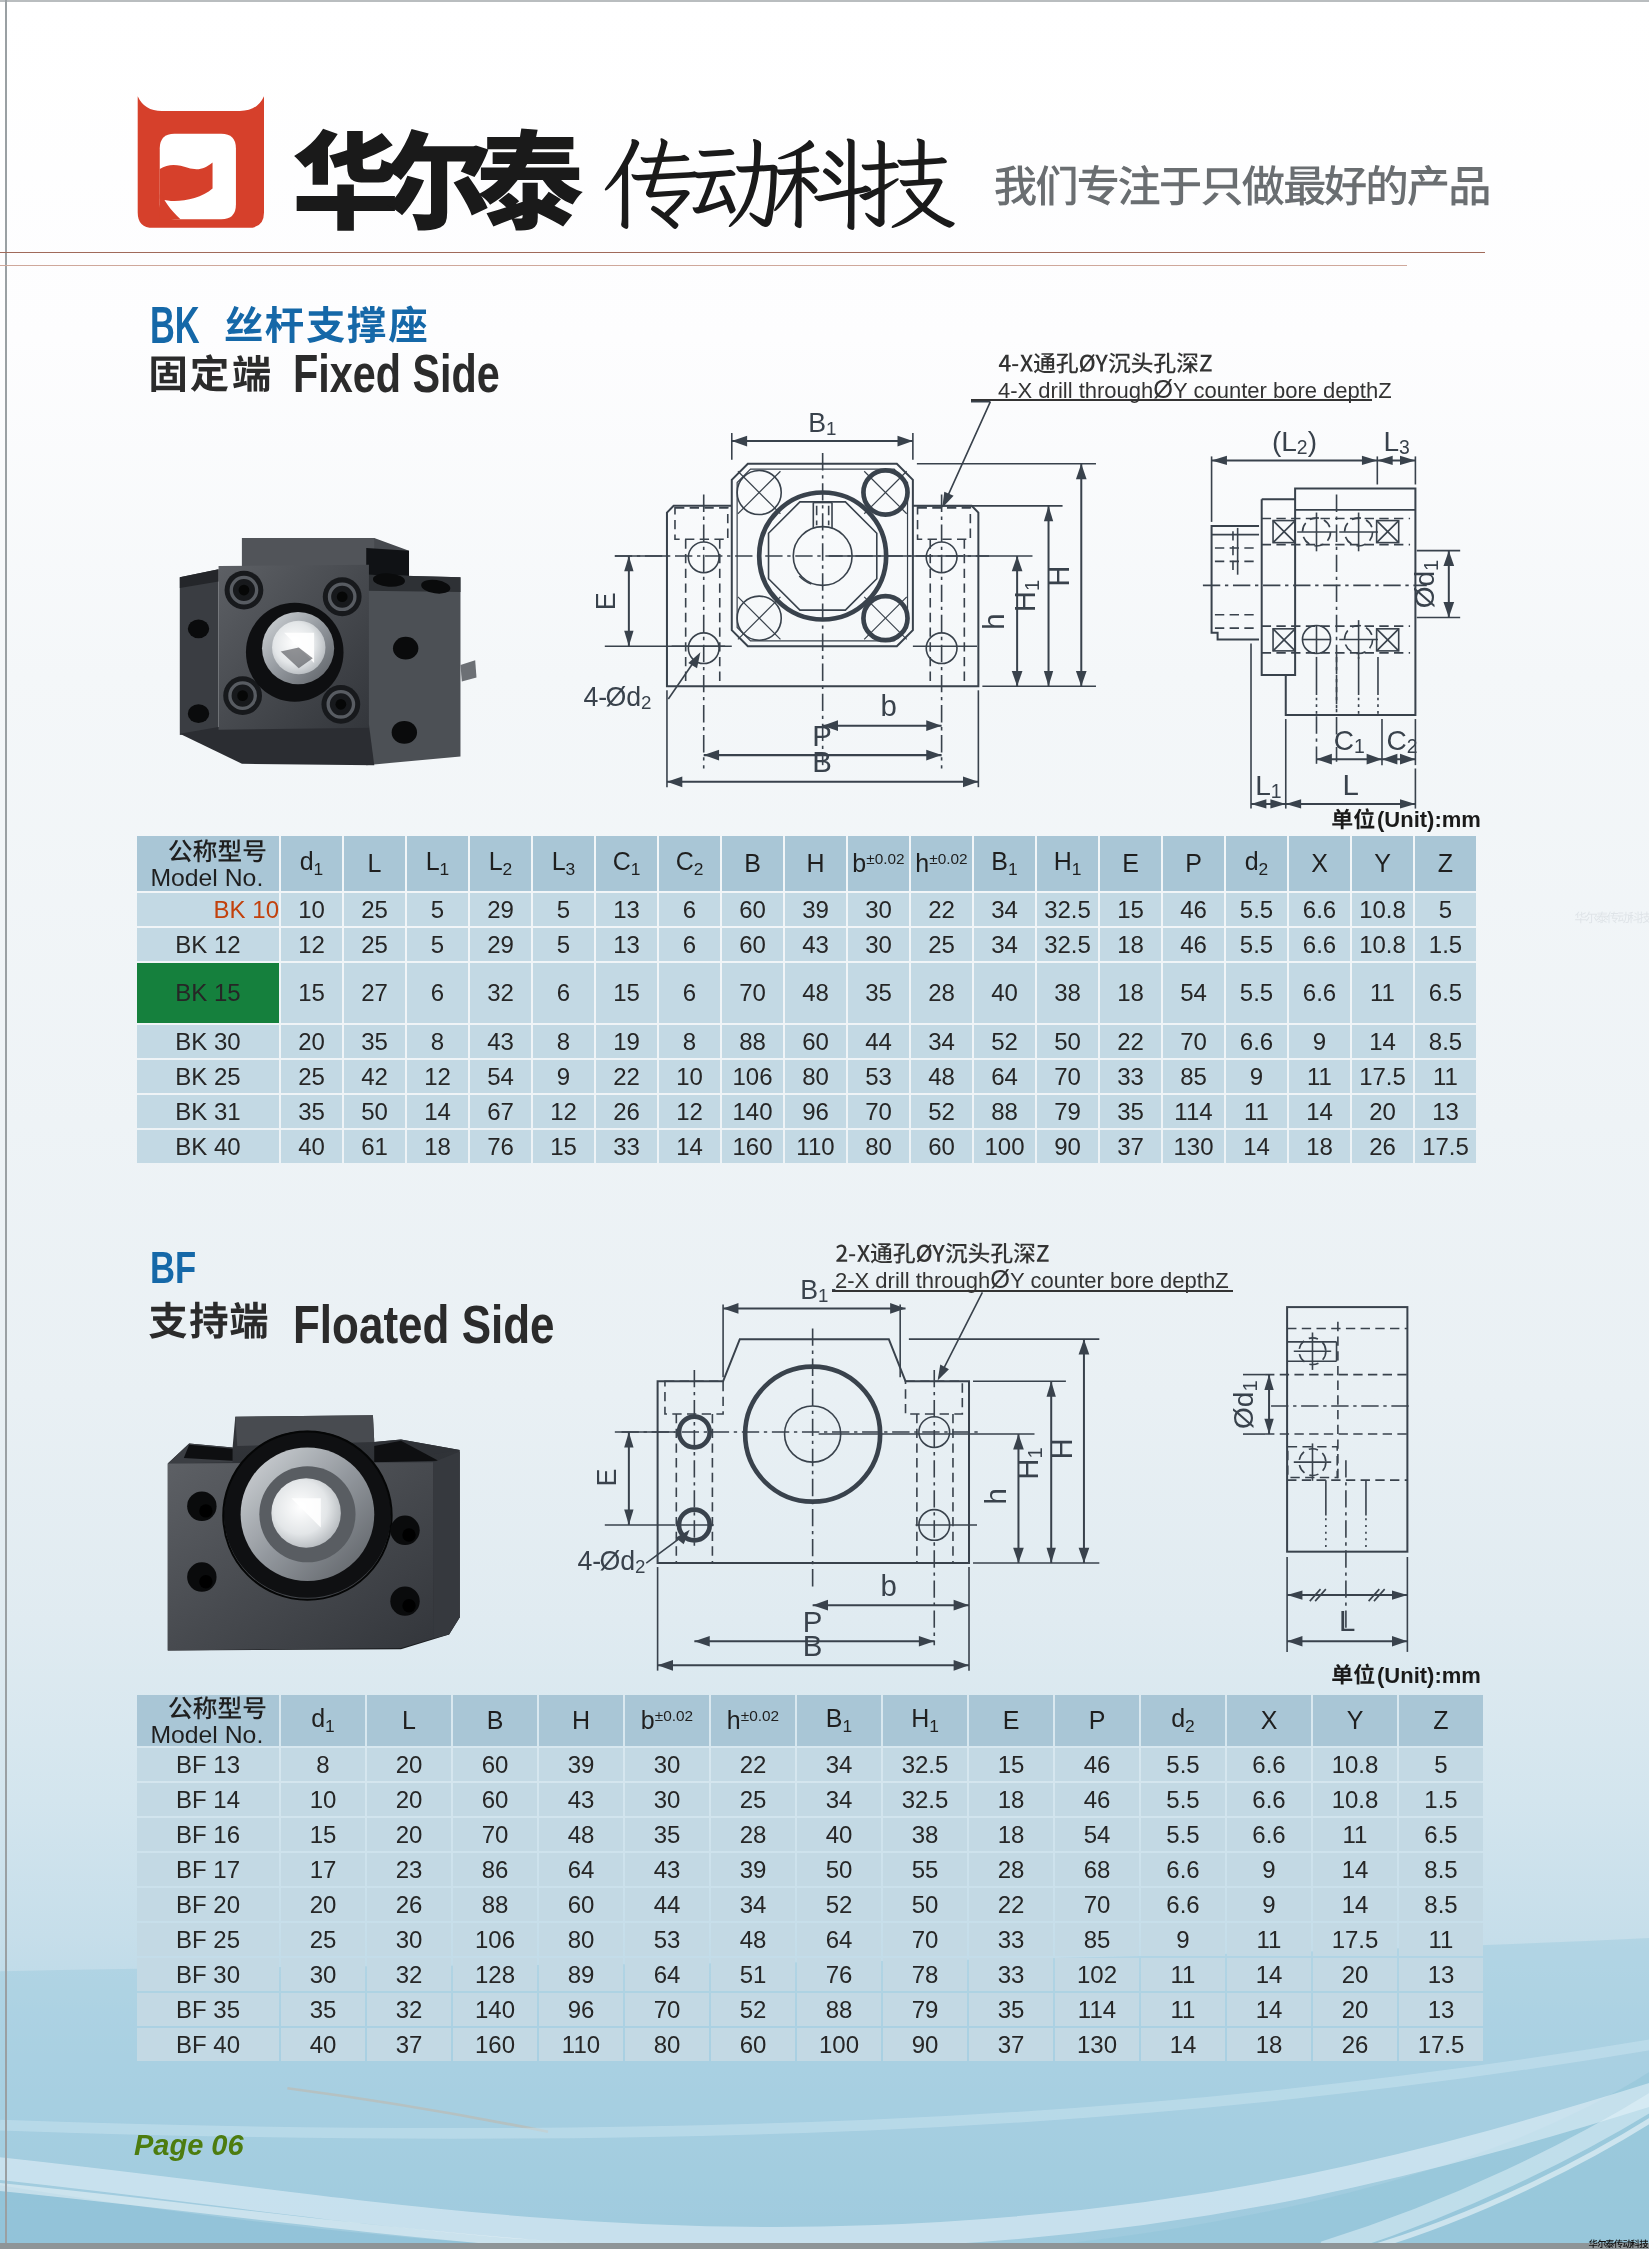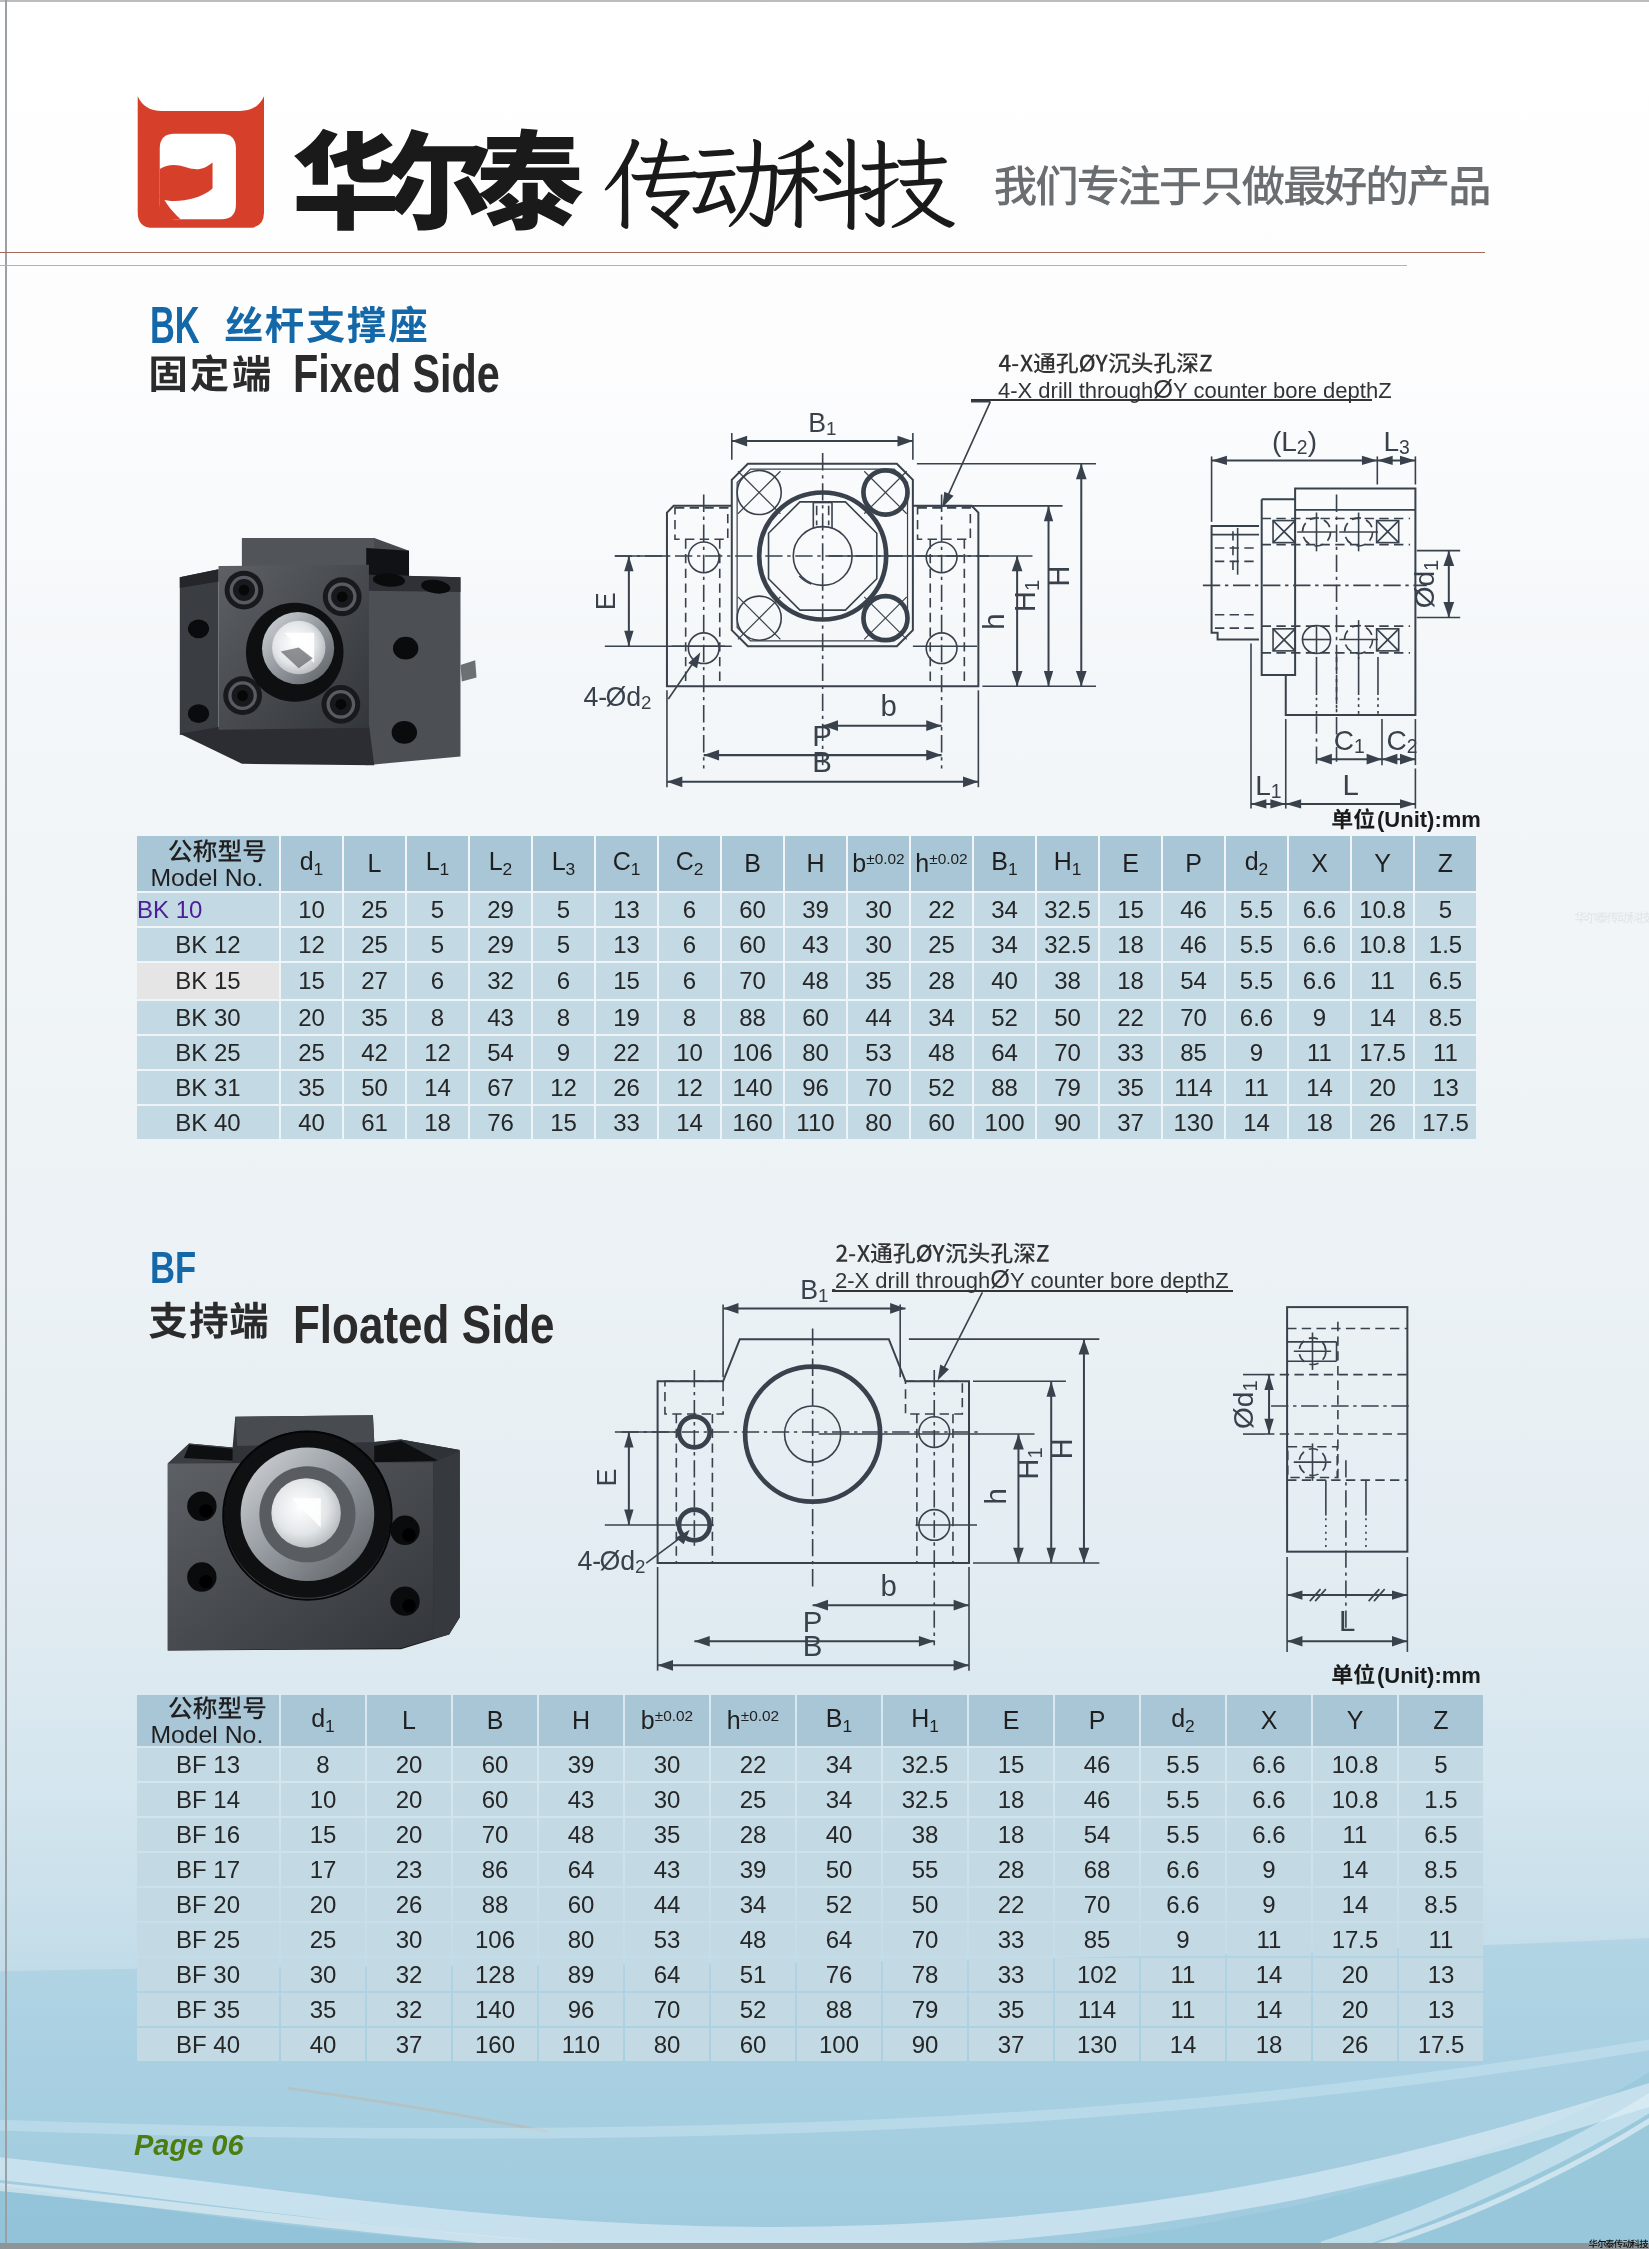--- a/index.html
+++ b/index.html
@@ -94,21 +94,21 @@
         <td style="background:#a9c6d6;text-align:center;vertical-align:middle;padding:0;font-size:25px;color:#1f1f1f">B<sub style="font-size:17.4px">1</sub></td>
         <td style="background:#a9c6d6;text-align:center;vertical-align:middle;padding:0;font-size:25px;color:#1f1f1f">H<sub style="font-size:17.4px">1</sub></td>
         <td style="background:#a9c6d6;text-align:center;vertical-align:middle;padding:0;font-size:25px;color:#1f1f1f">E</td>
         <td style="background:#a9c6d6;text-align:center;vertical-align:middle;padding:0;font-size:25px;color:#1f1f1f">P</td>
         <td style="background:#a9c6d6;text-align:center;vertical-align:middle;padding:0;font-size:25px;color:#1f1f1f">d<sub style="font-size:17.4px">2</sub></td>
         <td style="background:#a9c6d6;text-align:center;vertical-align:middle;padding:0;font-size:25px;color:#1f1f1f">X</td>
         <td style="background:#a9c6d6;text-align:center;vertical-align:middle;padding:0;font-size:25px;color:#1f1f1f">Y</td>
         <td style="background:#a9c6d6;text-align:center;vertical-align:middle;padding:0;font-size:25px;color:#1f1f1f">Z</td>
       </tr>
       <tr style="height:33px">
-        <td style="background:#c3d9e4;text-align:left;vertical-align:middle;padding:0;font-size:24px;color:#4c1d95">BK 10</td>
+        <td style="background:#c3d9e4;text-align:right;vertical-align:middle;padding:0;font-size:24px;color:#c2410c">BK 10</td>
         <td style="background:#c3d9e4;text-align:center;vertical-align:middle;padding:0;font-size:24px;color:#262626">10</td>
         <td style="background:#c3d9e4;text-align:center;vertical-align:middle;padding:0;font-size:24px;color:#262626">25</td>
         <td style="background:#c3d9e4;text-align:center;vertical-align:middle;padding:0;font-size:24px;color:#262626">5</td>
         <td style="background:#c3d9e4;text-align:center;vertical-align:middle;padding:0;font-size:24px;color:#262626">29</td>
         <td style="background:#c3d9e4;text-align:center;vertical-align:middle;padding:0;font-size:24px;color:#262626">5</td>
         <td style="background:#c3d9e4;text-align:center;vertical-align:middle;padding:0;font-size:24px;color:#262626">13</td>
         <td style="background:#c3d9e4;text-align:center;vertical-align:middle;padding:0;font-size:24px;color:#262626">6</td>
         <td style="background:#c3d9e4;text-align:center;vertical-align:middle;padding:0;font-size:24px;color:#262626">60</td>
         <td style="background:#c3d9e4;text-align:center;vertical-align:middle;padding:0;font-size:24px;color:#262626">39</td>
         <td style="background:#c3d9e4;text-align:center;vertical-align:middle;padding:0;font-size:24px;color:#262626">30</td>
@@ -138,21 +138,21 @@
         <td style="background:#c3d9e4;text-align:center;vertical-align:middle;padding:0;font-size:24px;color:#262626">34</td>
         <td style="background:#c3d9e4;text-align:center;vertical-align:middle;padding:0;font-size:24px;color:#262626">32.5</td>
         <td style="background:#c3d9e4;text-align:center;vertical-align:middle;padding:0;font-size:24px;color:#262626">18</td>
         <td style="background:#c3d9e4;text-align:center;vertical-align:middle;padding:0;font-size:24px;color:#262626">46</td>
         <td style="background:#c3d9e4;text-align:center;vertical-align:middle;padding:0;font-size:24px;color:#262626">5.5</td>
         <td style="background:#c3d9e4;text-align:center;vertical-align:middle;padding:0;font-size:24px;color:#262626">6.6</td>
         <td style="background:#c3d9e4;text-align:center;vertical-align:middle;padding:0;font-size:24px;color:#262626">10.8</td>
         <td style="background:#c3d9e4;text-align:center;vertical-align:middle;padding:0;font-size:24px;color:#262626">1.5</td>
       </tr>
       <tr style="height:33px">
-        <td style="background:#e5e5e5;text-align:center;vertical-align:middle;padding:4px;font-size:24px;color:#262626">BK 15</td>
+        <td style="background:#15803d;text-align:center;vertical-align:middle;padding:16px;font-size:24px;color:#262626">BK 15</td>
         <td style="background:#c3d9e4;text-align:center;vertical-align:middle;padding:0;font-size:24px;color:#262626">15</td>
         <td style="background:#c3d9e4;text-align:center;vertical-align:middle;padding:0;font-size:24px;color:#262626">27</td>
         <td style="background:#c3d9e4;text-align:center;vertical-align:middle;padding:0;font-size:24px;color:#262626">6</td>
         <td style="background:#c3d9e4;text-align:center;vertical-align:middle;padding:0;font-size:24px;color:#262626">32</td>
         <td style="background:#c3d9e4;text-align:center;vertical-align:middle;padding:0;font-size:24px;color:#262626">6</td>
         <td style="background:#c3d9e4;text-align:center;vertical-align:middle;padding:0;font-size:24px;color:#262626">15</td>
         <td style="background:#c3d9e4;text-align:center;vertical-align:middle;padding:0;font-size:24px;color:#262626">6</td>
         <td style="background:#c3d9e4;text-align:center;vertical-align:middle;padding:0;font-size:24px;color:#262626">70</td>
         <td style="background:#c3d9e4;text-align:center;vertical-align:middle;padding:0;font-size:24px;color:#262626">48</td>
         <td style="background:#c3d9e4;text-align:center;vertical-align:middle;padding:0;font-size:24px;color:#262626">35</td>

